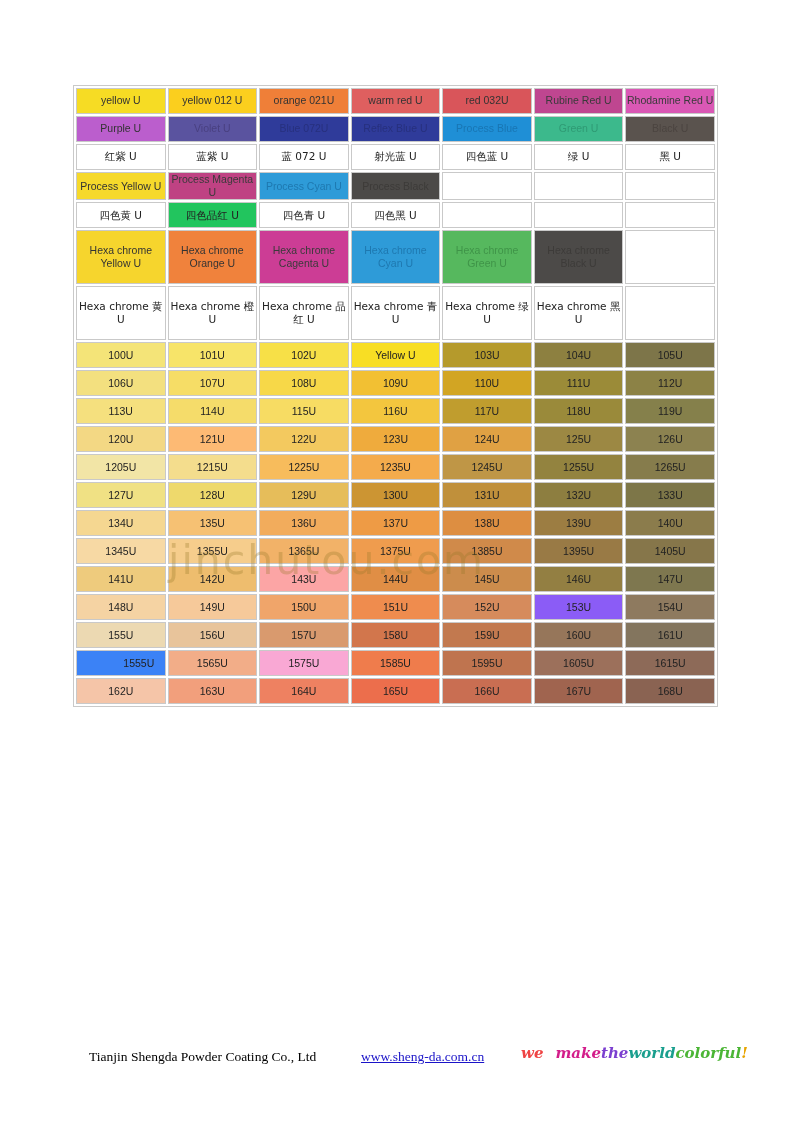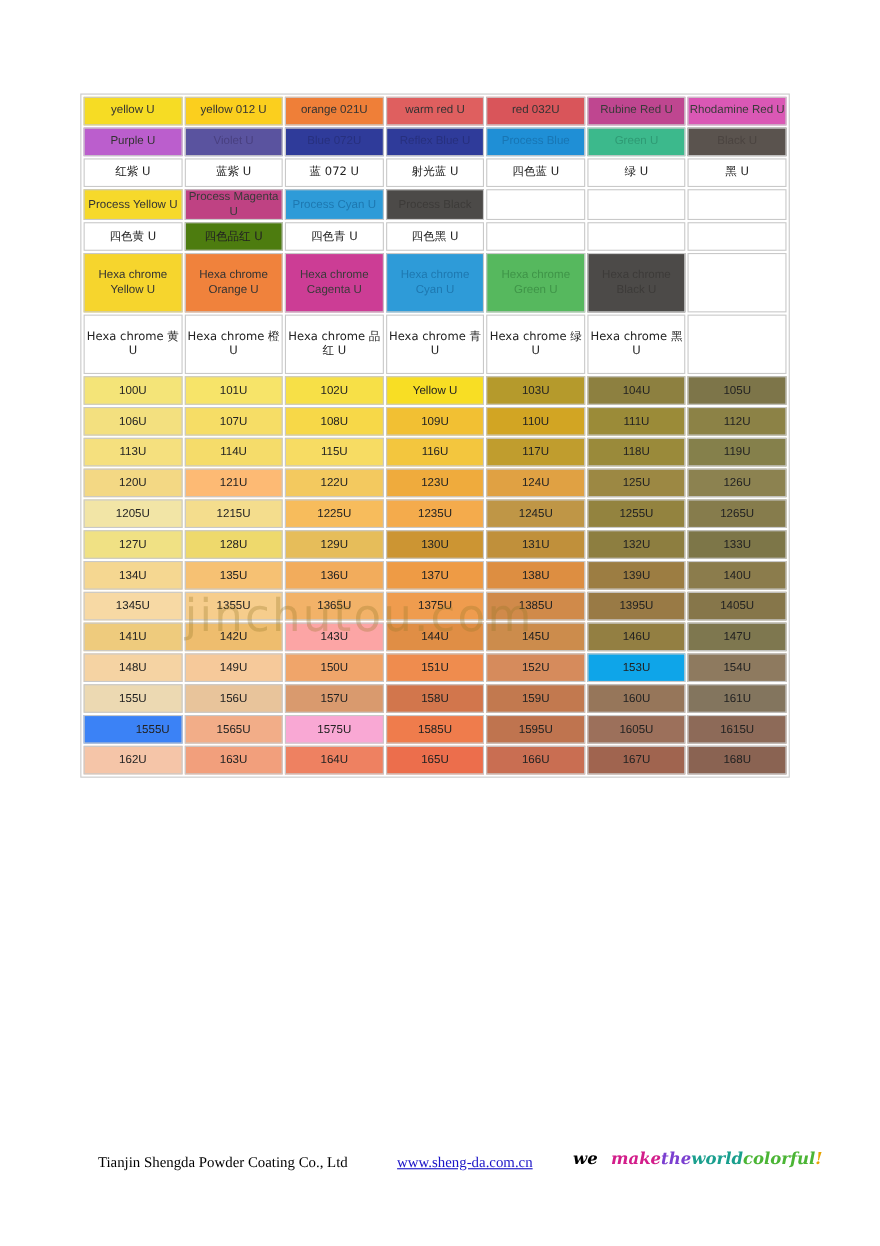--- a/index.html
+++ b/index.html
@@ -99,21 +99,21 @@
           <td class="swatch" style="background: rgb(246, 217, 43); color: rgb(51, 51, 51);">Process Yellow U</td>
           <td class="swatch" style="background: rgb(191, 66, 131); color: rgb(58, 58, 58);">Process Magenta U</td>
           <td class="swatch" style="background: rgb(46, 155, 216); color: rgb(30, 120, 176);">Process Cyan U</td>
           <td class="swatch" style="background: rgb(76, 74, 72); color: rgb(61, 59, 57);">Process Black</td>
           <td class="blank" style="background: rgb(255, 255, 255); color: rgb(51, 51, 51);"></td>
           <td class="blank" style="background: rgb(255, 255, 255); color: rgb(51, 51, 51);"></td>
           <td class="blank" style="background: rgb(255, 255, 255); color: rgb(51, 51, 51);"></td>
         </tr>
         <tr>
           <td class="name cjk" style="background: rgb(255, 255, 255);">四色黄 U</td>
-          <td class="name cjk" style="background: #4d7c0f; margin-left: 10px;">四色品红 U</td>
+          <td class="name cjk" style="background: #22c55e; margin-left: 10px;">四色品红 U</td>
           <td class="name cjk" style="background: rgb(255, 255, 255);">四色青 U</td>
           <td class="name cjk" style="background: rgb(255, 255, 255);">四色黑 U</td>
           <td class="name cjk" style="background: rgb(255, 255, 255);"></td>
           <td class="name cjk" style="background: rgb(255, 255, 255);"></td>
           <td class="name cjk" style="background: rgb(255, 255, 255);"></td>
         </tr>
         <tr>
           <td class="swatch" style="height: 52px; background: rgb(246, 213, 45); color: rgb(51, 51, 51);">Hexa chrome Yellow U</td>
           <td class="swatch" style="height: 52px; background: rgb(240, 130, 60); color: rgb(51, 51, 51);">Hexa chrome Orange U</td>
           <td class="swatch" style="height: 52px; background: rgb(204, 61, 149); color: rgb(58, 58, 58);">Hexa chrome Cagenta U</td>
@@ -211,21 +211,21 @@
           <td class="num" style="background: rgb(204, 140, 76);">145U</td>
           <td class="num" style="background: rgb(147, 127, 66);">146U</td>
           <td class="num" style="background: rgb(126, 119, 79);">147U</td>
         </tr>
         <tr>
           <td class="num" style="background: rgb(245, 211, 163);">148U</td>
           <td class="num" style="background: rgb(246, 201, 154);">149U</td>
           <td class="num" style="background: rgb(240, 165, 106);">150U</td>
           <td class="num" style="background: rgb(239, 140, 78);">151U</td>
           <td class="num" style="background: rgb(214, 139, 92);">152U</td>
-          <td class="num" style="background: #0ea5e9;">153U</td>
+          <td class="num" style="background: #8b5cf6;">153U</td>
           <td class="num" style="background: rgb(142, 122, 95);">154U</td>
         </tr>
         <tr>
           <td class="num" style="background: rgb(236, 217, 178);">155U</td>
           <td class="num" style="background: rgb(232, 196, 155);">156U</td>
           <td class="num" style="background: rgb(217, 154, 110);">157U</td>
           <td class="num" style="background: rgb(210, 118, 76);">158U</td>
           <td class="num" style="background: rgb(194, 121, 79);">159U</td>
           <td class="num" style="background: rgb(150, 118, 90);">160U</td>
           <td class="num" style="background: rgb(131, 117, 94);">161U</td>
@@ -250,14 +250,14 @@
         </tr>
       </tbody>
   </table>
 </div>
 
 <div id="watermark">jinchutou.com</div>
 
 <div id="footer">
   <div id="company">Tianjin Shengda Powder Coating Co., Ltd</div>
   <a id="site" href="#">www.sheng-da.com.cn</a>
-  <div id="slogan"><span style="color: #000000;">we </span><span style="color: rgb(211, 29, 138); margin-left: 12px;">make </span><span style="color: rgb(123, 63, 208);">the </span><span style="color: rgb(26, 159, 142);">world </span><span style="color: rgb(75, 181, 53);">colorful</span><span style="color: rgb(232, 164, 0);"> !</span></div>
+  <div id="slogan"><span style="color: #ef4444;">we </span><span style="color: rgb(211, 29, 138); margin-left: 12px;">make </span><span style="color: rgb(123, 63, 208);">the </span><span style="color: rgb(26, 159, 142);">world </span><span style="color: rgb(75, 181, 53);">colorful</span><span style="color: rgb(232, 164, 0);"> !</span></div>
 </div>
 
 </body></html>

